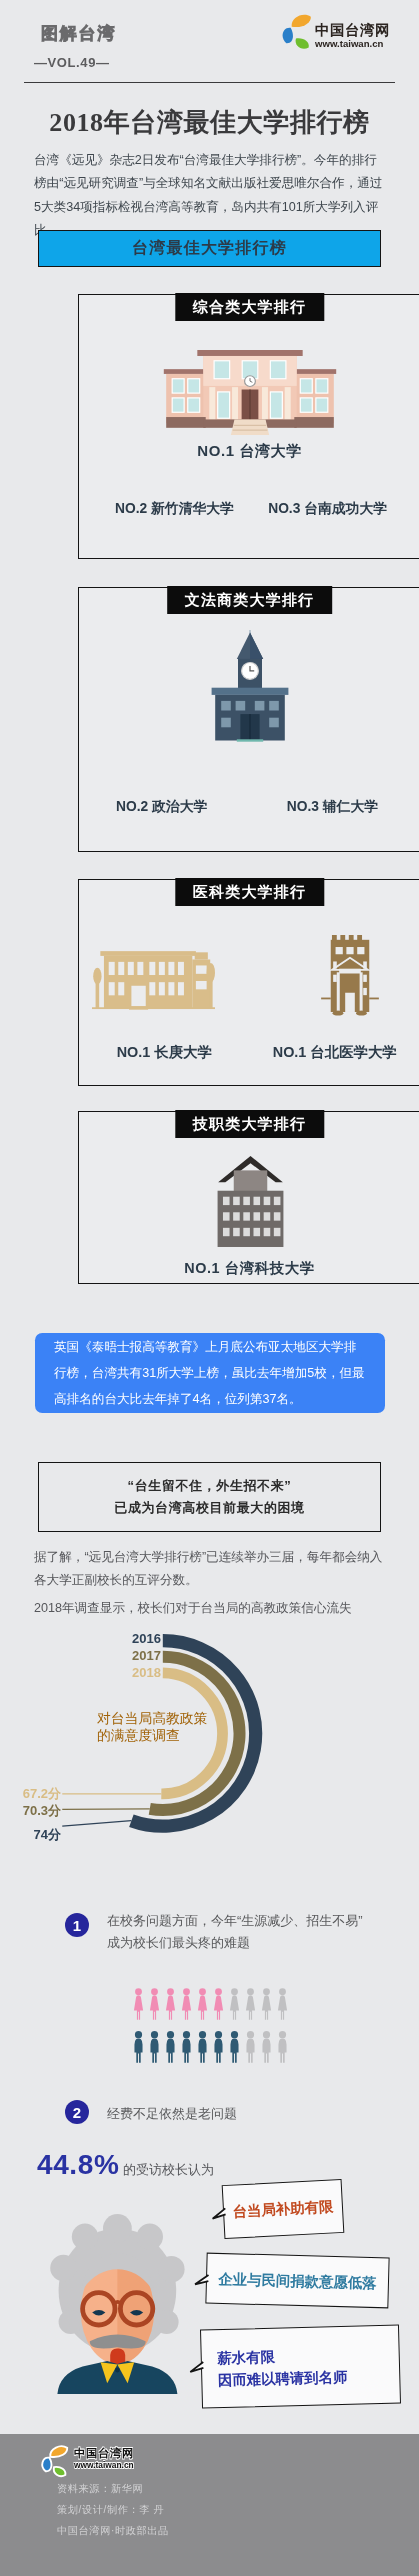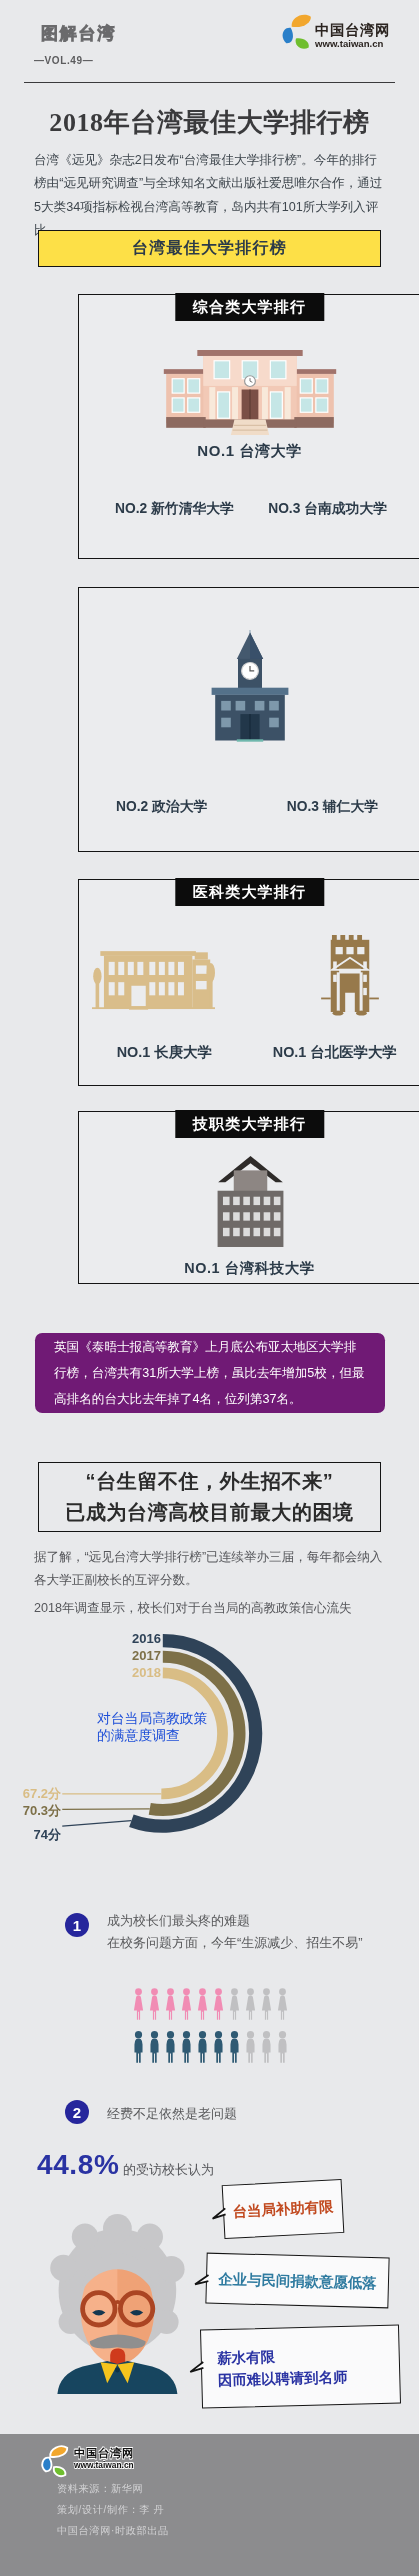--- a/index.html
+++ b/index.html
@@ -8,73 +8,73 @@
     position:relative; width:419px; height:2576px;
     background:#e8e9eb;
     font-family:"Liberation Sans","DejaVu Sans",sans-serif;
     color:#2f3e4c; overflow:hidden;
   }
   .abs { position:absolute; }
 
   
   .hdr-title { left:41px; top:21.6px; font-size:17px; font-weight:bold; color:#70707285;
                color:transparent; -webkit-text-stroke:0.8px #6a6a6c; letter-spacing:1.8px; }
-  .hdr-vol   { left:34px; top:55px; font-size:10px; font-weight:bold; color:#5c5c5e; letter-spacing:0.6px; }
+  .hdr-vol   { left:34px; top:55px; font-size:13px; font-weight:bold; color:#5c5c5e; letter-spacing:0.6px; }
   .hdr-logo  { left:280px; top:9.6px; width:114px; height:42px; }
   .hdr-logo .logo-cn  { position:absolute; left:35px; top:11.4px; font-size:14.4px; font-weight:bold; color:#2b2420; letter-spacing:0.6px; }
   .hdr-logo .logo-url { position:absolute; left:35px; top:28px; font-size:9.6px; font-weight:bold; color:#2b2420; }
   .hdr-rule  { left:24px; top:82px; width:371px; height:1.2px; background:#3a3a3c; }
 
   
   .page-title { left:0; top:105px; width:419px; text-align:center; font-size:26px; font-weight:bold;
                 color:#3a3a3c; letter-spacing:0.6px; font-family:"Liberation Serif","DejaVu Serif",serif; }
   .intro-p { left:34px; top:149px; width:353px; font-size:12.6px; line-height:23.4px; color:#3e464d; }
 
   
-  .box-title { left:38px; top:230px; width:343px; height:37px; border:1.8px solid #141414; background:#fde047;
+  .box-title { left:38px; top:230px; width:343px; height:37px; border:1.8px solid #141414; background:#0ea5e9;
                display:flex; align-items:center; justify-content:center; }
   .box-title span { font-size:16px; font-weight:bold; color:#2c3b49; letter-spacing:1.2px; }
 
   .rank-card { left:38px; width:343px; border:1.8px solid #141414; background:#ebecee;margin-left:40px; }
   .card-1 { top:294px;  height:265px; }
   .card-2 { top:587px;  height:265px; }
   .card-3 { top:879px; height:207px; }
   .card-4 { top:1111px; height:173px; }
   .card-hdr { position:absolute; left:50%; transform:translateX(-50%); top:-1.8px; height:28px;
               background:#0c0c0c; color:#fff; display:flex; align-items:center; justify-content:center;
               padding:0 18px; white-space:nowrap; }
   .card-hdr span { font-size:15px; font-weight:bold; letter-spacing:1.2px; }
   .no1-line { position:absolute; left:0; width:100%; text-align:center; font-size:15px; font-weight:bold;
               color:#2c3b49; letter-spacing:0.6px; }
   .no23-row { position:absolute; left:0; width:100%; display:flex; justify-content:space-between;
               font-size:13.8px; font-weight:bold; color:#2c3b49; }
   .med-row  { position:absolute; left:0; width:100%; display:flex; font-size:14.4px; font-weight:bold; color:#2c3b49; }
   .med-row span { width:50%; text-align:center; }
 
   
-  .note-blue { left:35px; top:1333px; width:350px; height:80px; background:#701a75; border-radius:7.2px;
+  .note-blue { left:35px; top:1333px; width:350px; height:80px; background:#3b82f6; border-radius:7.2px;
                color:#fff; font-size:12.6px; line-height:26px; padding:1.2px 18px 0 19px; }
 
   
   .quote-box { left:38px; top:1462px; width:343px; height:70px; border:1.8px solid #141414;
                display:flex; flex-direction:column; align-items:center; justify-content:center; gap:4.8px; }
-  .quote-box div { font-size:20px; font-weight:bold; color:#2b2b2b; letter-spacing:0.6px;text-align:center; }
+  .quote-box div { font-size:13px; font-weight:bold; color:#2b2b2b; letter-spacing:0.6px;text-align:center; }
 
   .p-gray   { left:34px; width:355px; font-size:12.6px; line-height:23px; color:#55565a; }
   .p-survey { top:1546px; }
   .p-2018   { top:1597px; width:371px; }
 
   
   .donut-wrap { left:0; top:1617px; width:419px; height:246px; }
   #donut-svg  { position:absolute; left:0; top:0; }
   .yr-label { position:absolute; width:60px; text-align:right; font-size:13px; font-weight:bold; left:101px; }
   .yr-2016 { top:14.4px;  color:#2f4358; }
   .yr-2017 { top:31px;  color:#7d7048; }
   .yr-2018 { top:48px;  color:#d9bd85; }
-  .donut-title { position:absolute; left:97px; top:93px; width:120px; font-size:13.8px; line-height:17.4px; color:#1d4ed8; }
+  .donut-title { position:absolute; left:97px; top:93px; width:120px; font-size:13.8px; line-height:17.4px; color:#a16207; }
   .score-label { position:absolute; width:61px; text-align:right; font-size:13px; font-weight:bold; left:0; }
   .sc-2018 { top:168px; color:#d9bd85; }
   .sc-2017 { top:185px; color:#7d7048; }
   .sc-2016 { top:201px; color:#2f4358;margin-top:8px; }
 
   
   .issue-num { width:24px; height:24px; border-radius:50%; background:#26269c; color:#fff;
                display:flex; align-items:center; justify-content:center; font-size:15px; font-weight:bold; }
   .issue-1-num { left:65px; top:1913px; }
   .issue-2-num { left:65px; top:2100px; }
@@ -190,20 +190,23 @@
     </svg>
   </div>
   <div class="no1-line" style="top:147px;">NO.1  台湾大学</div>
   <div class="no23-row" style="top:205px; padding:0 33px 0 36px;">
     <span>NO.2 新竹清华大学</span>
     <span>NO.3 台南成功大学</span>
   </div>
 </div>
 
 <div class="abs rank-card card-2">
+  <div class="card-hdr">
+      <span>文法商类大学排行</span>
+    </div>
   <div class="abs" style="left:123px; top:42px;">
     <svg width="96" height="113" viewBox="0 0 160 188">
       <line x1="80" y1="0" x2="80" y2="16" stroke="#9ab0c0" stroke-width="2"></line>
       <polygon points="80,4 58,48 102,48" fill="#44596e"></polygon>
       <polygon points="80,4 80,48 102,48" fill="#39506a"></polygon>
       <rect x="60" y="48" width="40" height="58" fill="#3c5166"></rect>
       <circle cx="80" cy="68" r="14" fill="#ffffff" stroke="#cfcfcf" stroke-width="2"></circle>
       <path d="M80 60 L80 68 L87 68" stroke="#555" stroke-width="2" fill="none"></path>
       <rect x="16" y="96" width="128" height="12" fill="#54718a"></rect>
       <rect x="22" y="108" width="116" height="76" fill="#3c5166"></rect>
@@ -359,22 +362,22 @@
     <div>对台当局高教政策</div>
     <div>的满意度调查</div>
   </div>
   <div class="score-label sc-2018">67.2分</div>
   <div class="score-label sc-2017">70.3分</div>
   <div class="score-label sc-2016">74分</div>
 </div>
 
 <div class="abs issue-num issue-1-num">1</div>
 <div class="abs issue-text issue-1-text">
+  <div>在校务问题方面，今年“生源减少、招生不易”</div>
   <div>成为校长们最头疼的难题</div>
-  <div>在校务问题方面，今年“生源减少、招生不易”</div>
 </div>
 
 <div class="abs people-row people-row-0" id="people-row-0">
     <svg width="13" height="33" viewBox="0 0 20 54">
     <circle cx="10" cy="6" r="5.6" fill="#f18cb4"></circle>
     <path d="M10 12 Q13.5 12.5 14 15 L17.5 37 L12.6 37 L12.6 52 L10.7 52 L10.7 39 L9.3 39 L9.3 52 L7.4 52 L7.4 37 L2.5 37 L6 15 Q6.5 12.5 10 12 Z" fill="#f18cb4"></path>
     </svg>
     <svg width="13" height="33" viewBox="0 0 20 54">
     <circle cx="10" cy="6" r="5.6" fill="#f18cb4"></circle>
     <path d="M10 12 Q13.5 12.5 14 15 L17.5 37 L12.6 37 L12.6 52 L10.7 52 L10.7 39 L9.3 39 L9.3 52 L7.4 52 L7.4 37 L2.5 37 L6 15 Q6.5 12.5 10 12 Z" fill="#f18cb4"></path>

